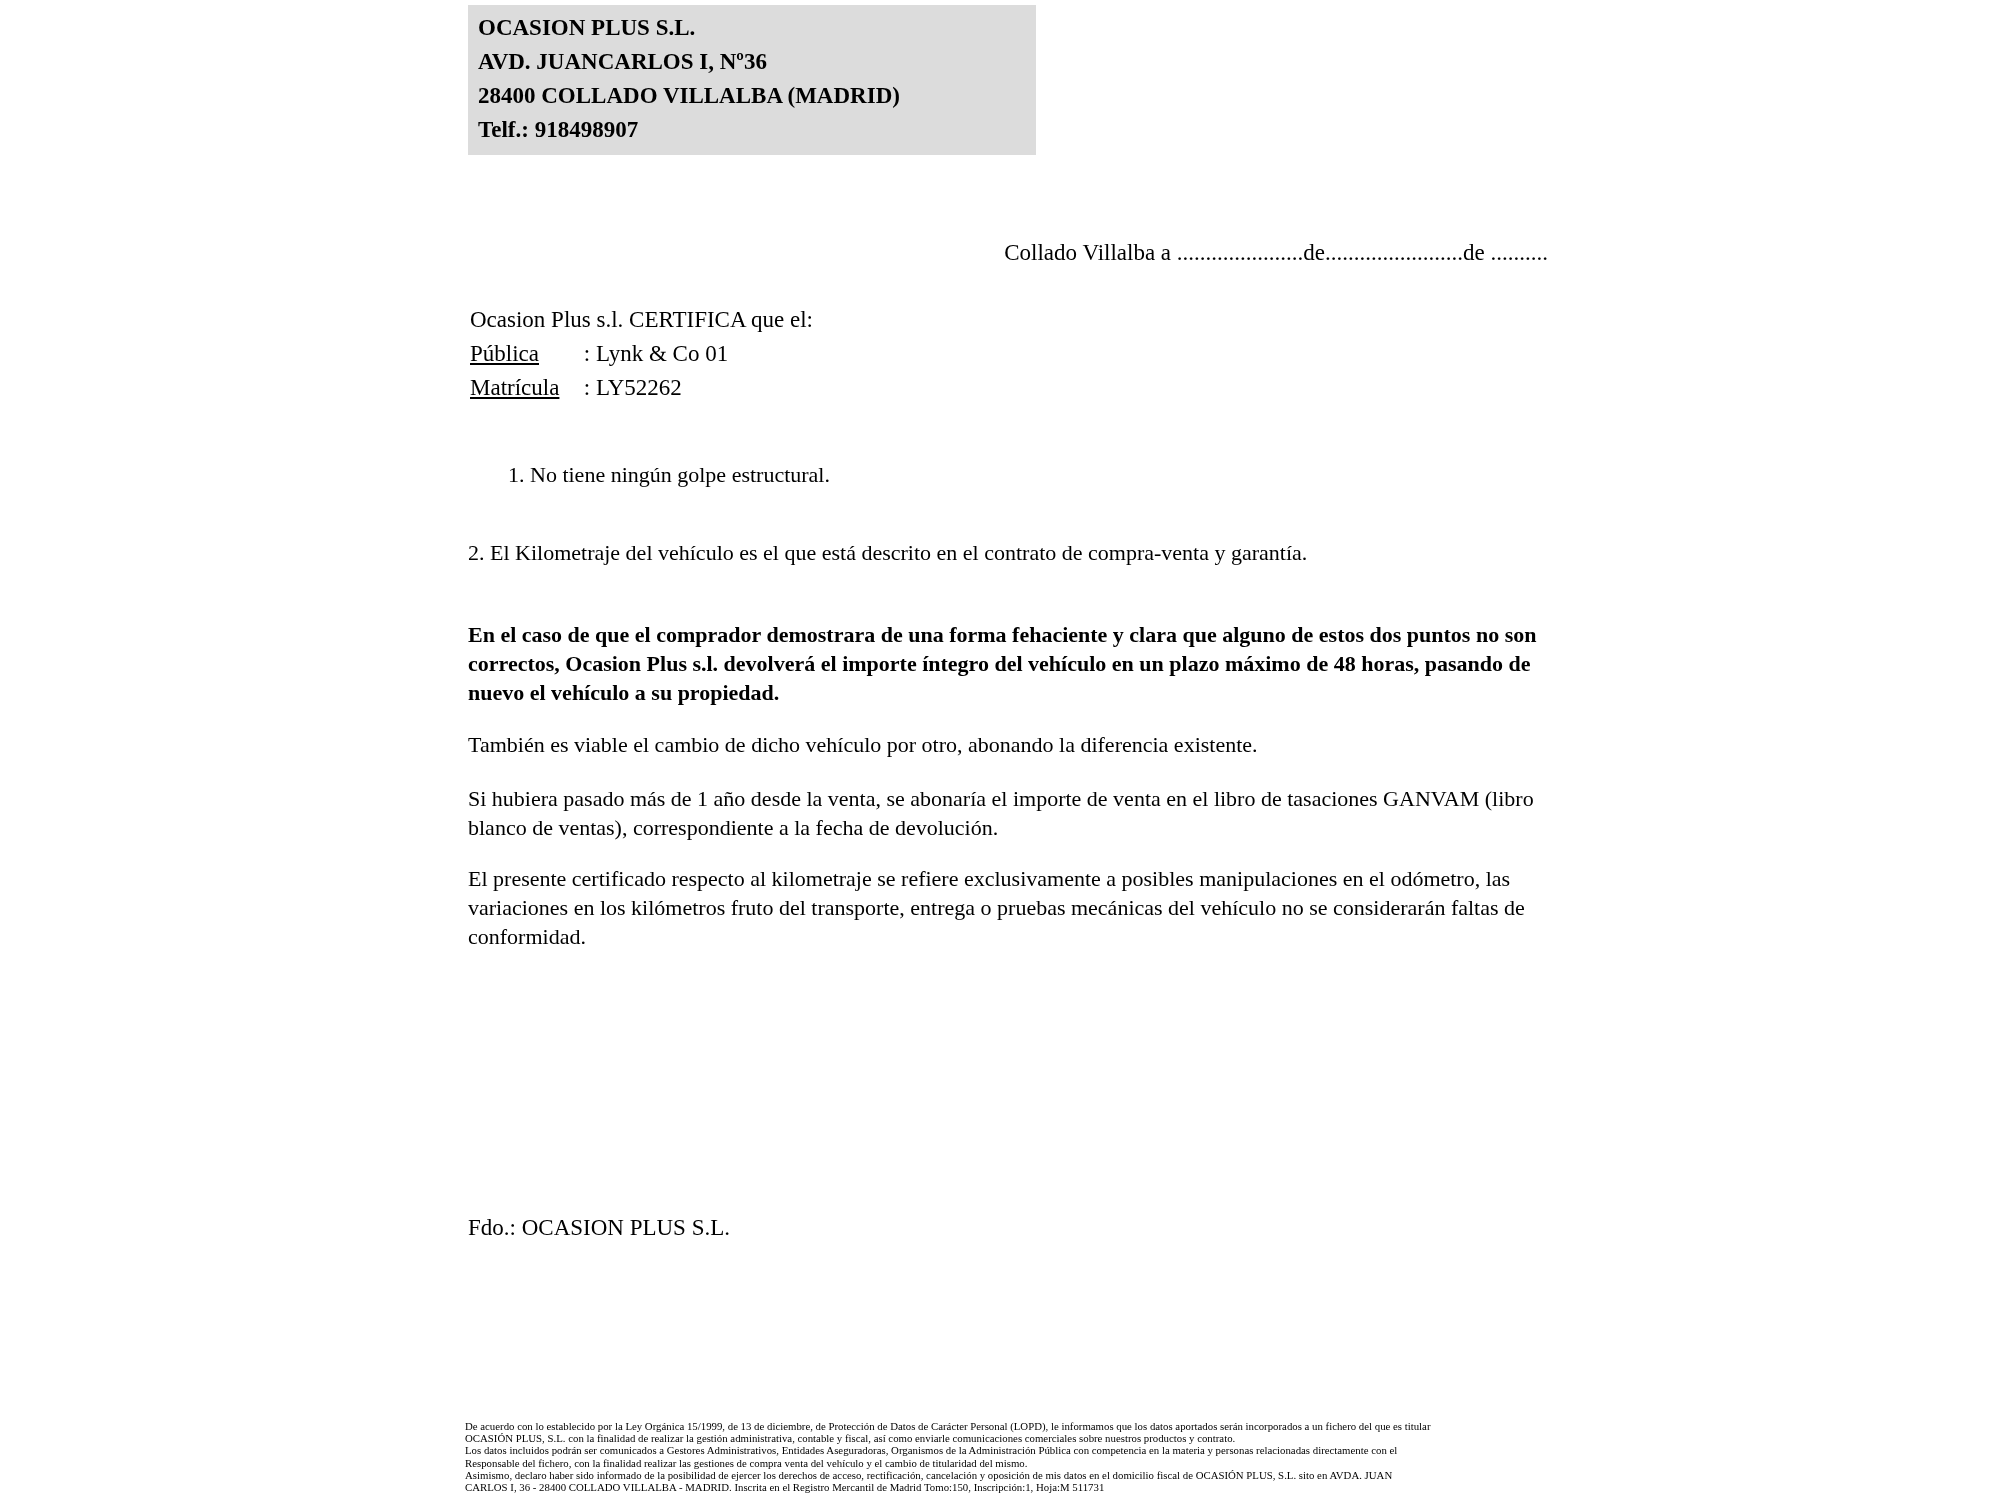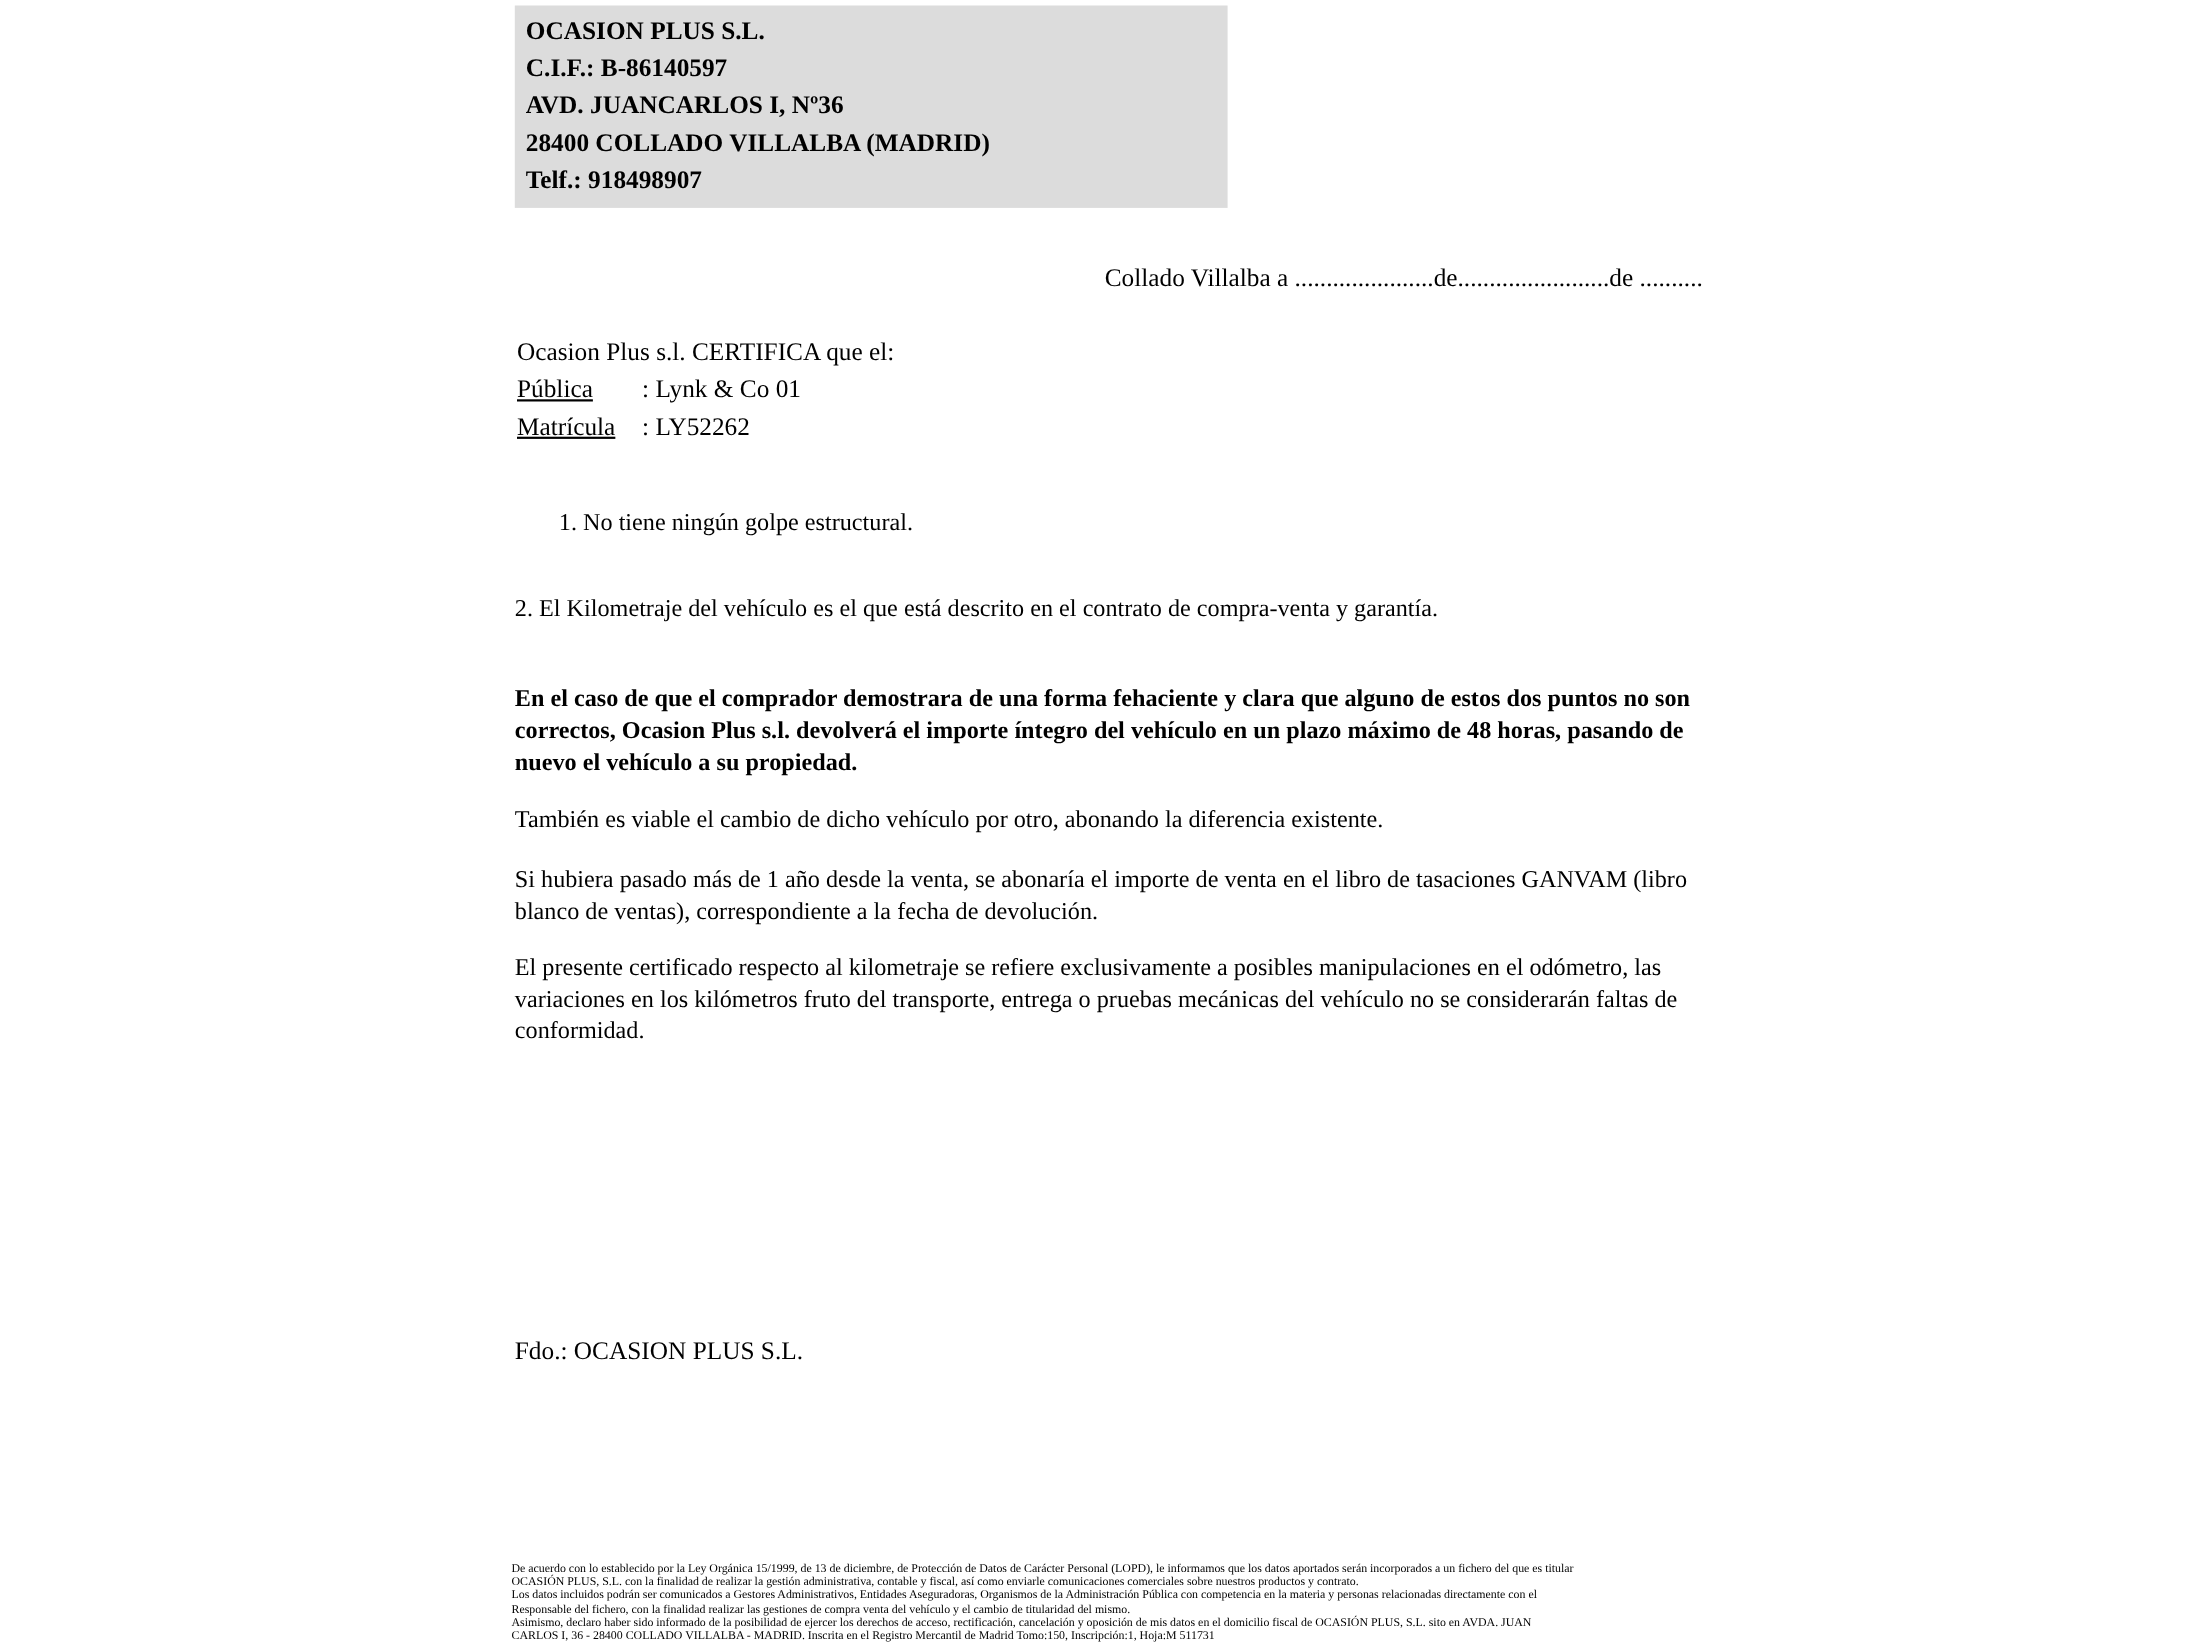--- a/index.html
+++ b/index.html
@@ -12,21 +12,21 @@
     background: #ffffff;
     color: #000000;
     font-family: "Liberation Serif", "DejaVu Serif", serif;
     position: relative;
     overflow: hidden;
   }
   .header-box {
     position: absolute;
     left: 468px;
     top: 5px;
-    width: 648px;
+    width: 568px;
     background: #dcdcdc;
     padding: 6px 0 8px 10px;
     box-sizing: border-box;
   }
   .header-line {
     font-weight: bold;
     font-size: 23px;
     line-height: 34px;
     white-space: nowrap;
   }
@@ -77,21 +77,20 @@
     font-size: 10.8px;
     line-height: 12.2px;
     white-space: nowrap;
   }
 </style>
 </head>
 <body>
 
 <div class="header-box">
   <div class="header-line">OCASION PLUS S.L.</div>
-  <div class="header-line">C.I.F.: B-86140597</div>
   <div class="header-line">AVD. JUANCARLOS I, Nº36</div>
   <div class="header-line">28400 COLLADO VILLALBA (MADRID)</div>
   <div class="header-line">Telf.: 918498907</div>
 </div>
 
 <div class="date-line">Collado Villalba a ......................de........................de ..........</div>
 
 <div class="cert-block">
   <div>Ocasion Plus s.l. CERTIFICA que el:</div>
   <div>

